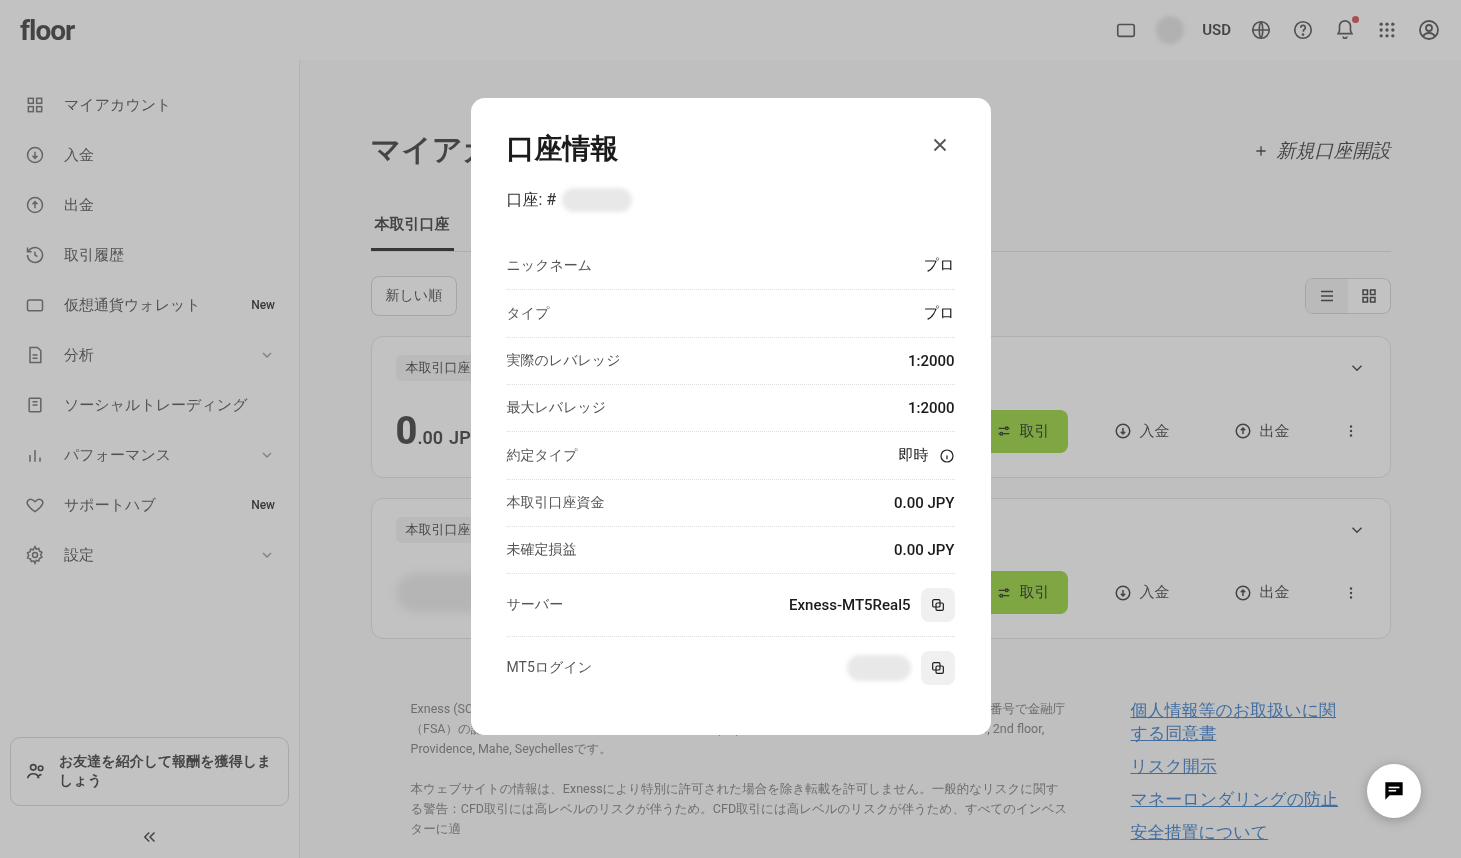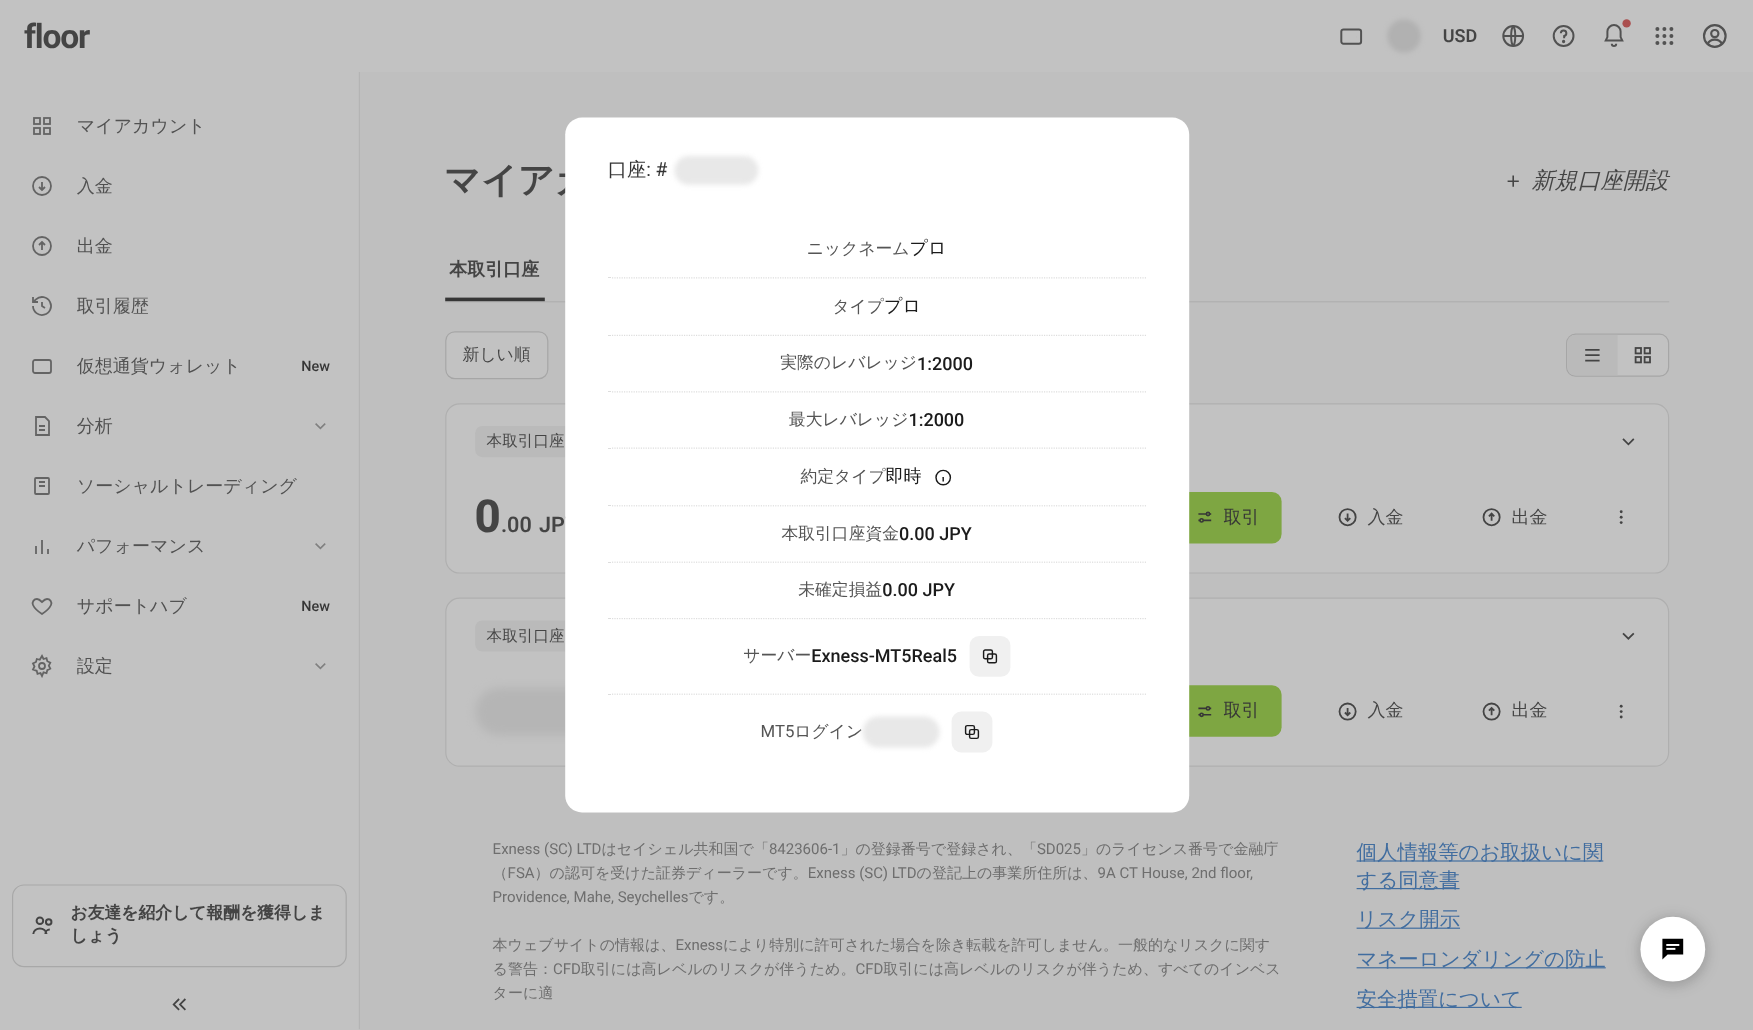--- a/index.html
+++ b/index.html
@@ -66,21 +66,21 @@
   
   .overlay { position: absolute; inset: 0; background: rgba(120,120,120,0.45); z-index: 50; }
   
   
   .modal { position: absolute; top: 98px; left: 50%; transform: translateX(-50%); width: 520px; background: #fff; border-radius: 14px; z-index: 60; padding: 32px 36px 36px 36px; max-height: 645px; overflow-y: auto; }
   .modal-head { display: flex; justify-content: space-between; align-items: flex-start; margin-bottom: 20px; }
   .modal-title { font-size: 28px; font-weight: 800; }
   .modal-close { cursor: pointer; color: #555; padding: 4px; }
   .acct-no { font-size: 16px; color: #333; margin-bottom: 30px; display: flex; align-items: center; gap: 6px; }
   .acct-no-blur { display: inline-block; width: 70px; height: 24px; background: #e8e8e8; border-radius: 12px; filter: blur(2px); }
-  .info-row { display: flex; justify-content: center; align-items: center; padding: 14px 0; border-bottom: 1px dotted #ddd; }
+  .info-row { display: flex; justify-content: space-between; align-items: center; padding: 14px 0; border-bottom: 1px dotted #ddd; }
   .info-row:last-child { border-bottom: none; }
   .info-lbl { font-size: 14px; color: #555; }
   .info-val { font-size: 15px; font-weight: 500; display: flex; align-items: center; gap: 10px; }
   .copy-btn { width: 34px; height: 34px; border-radius: 8px; background: #f0f0f0; display: flex; align-items: center; justify-content: center; cursor: pointer; }
   .val-blur { display: inline-block; width: 64px; height: 26px; background: #e8e8e8; border-radius: 14px; filter: blur(2px); }
   
   
   .chat-fab { position: absolute; bottom: 40px; right: 40px; width: 54px; height: 54px; border-radius: 50%; background: #fff; box-shadow: 0 2px 12px rgba(0,0,0,0.25); display: flex; align-items: center; justify-content: center; z-index: 70; cursor: pointer; }
   
   svg { display: block; }
@@ -420,20 +420,28 @@
         <a>リスク開示</a>
         <a>マネーロンダリングの防止</a>
         <a>安全措置について</a>
       </div>
     </div>
   </div>
 </div>
 
 <div class="overlay"></div>
 <div class="modal">
+  <div class="modal-head">
+    <div class="modal-title">口座情報</div>
+    <div class="modal-close">
+      <svg width="22" height="22" viewBox="0 0 24 24" fill="none" stroke="currentColor" stroke-width="2">
+          <path d="M6 6l12 12M18 6L6 18"></path>
+        </svg>
+    </div>
+  </div>
   <div class="acct-no">
     <span>口座: #</span>
     <span class="acct-no-blur"></span>
   </div>
 
   <div class="info-row">
     <span class="info-lbl">ニックネーム</span>
     <span class="info-val">プロ</span>
   </div>
   <div class="info-row">

